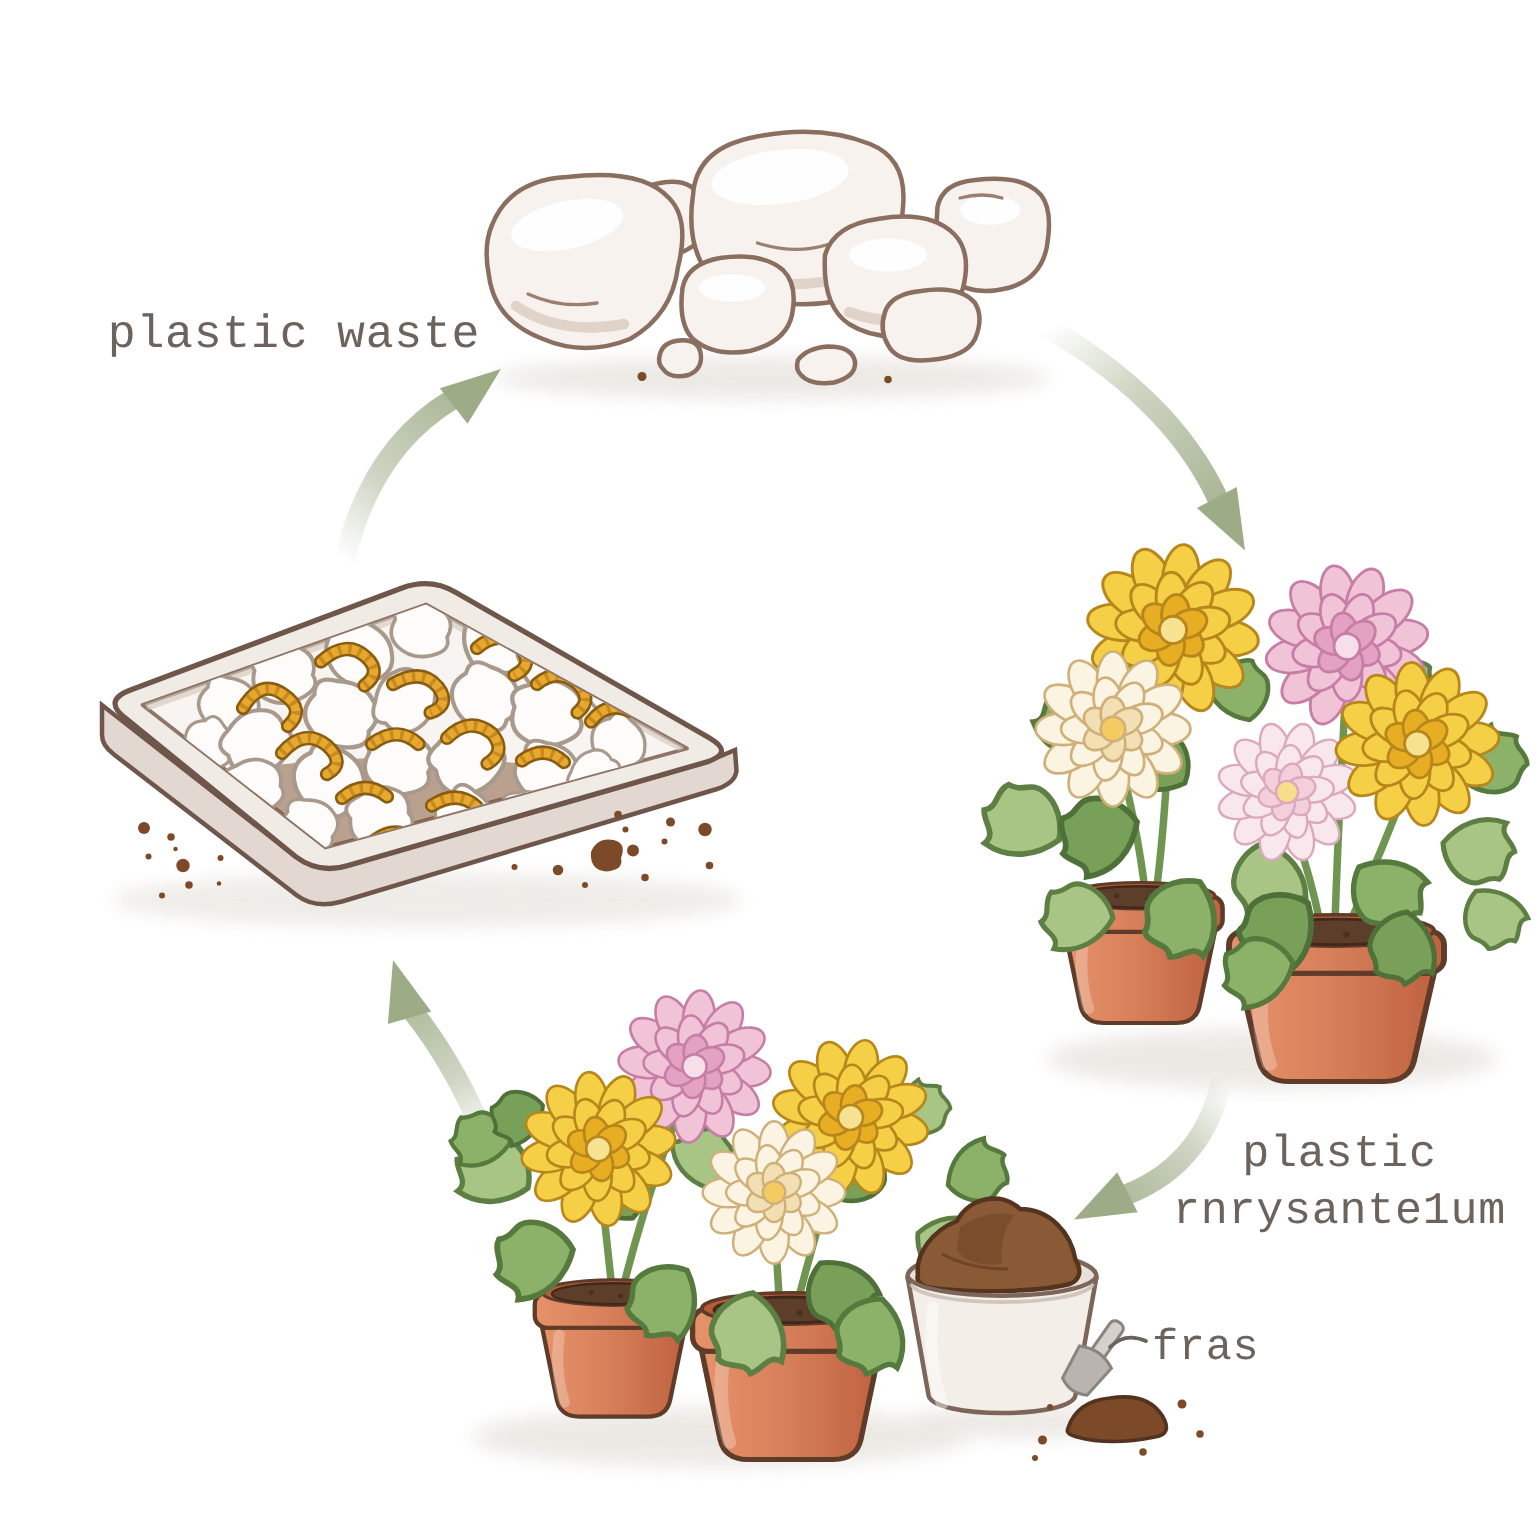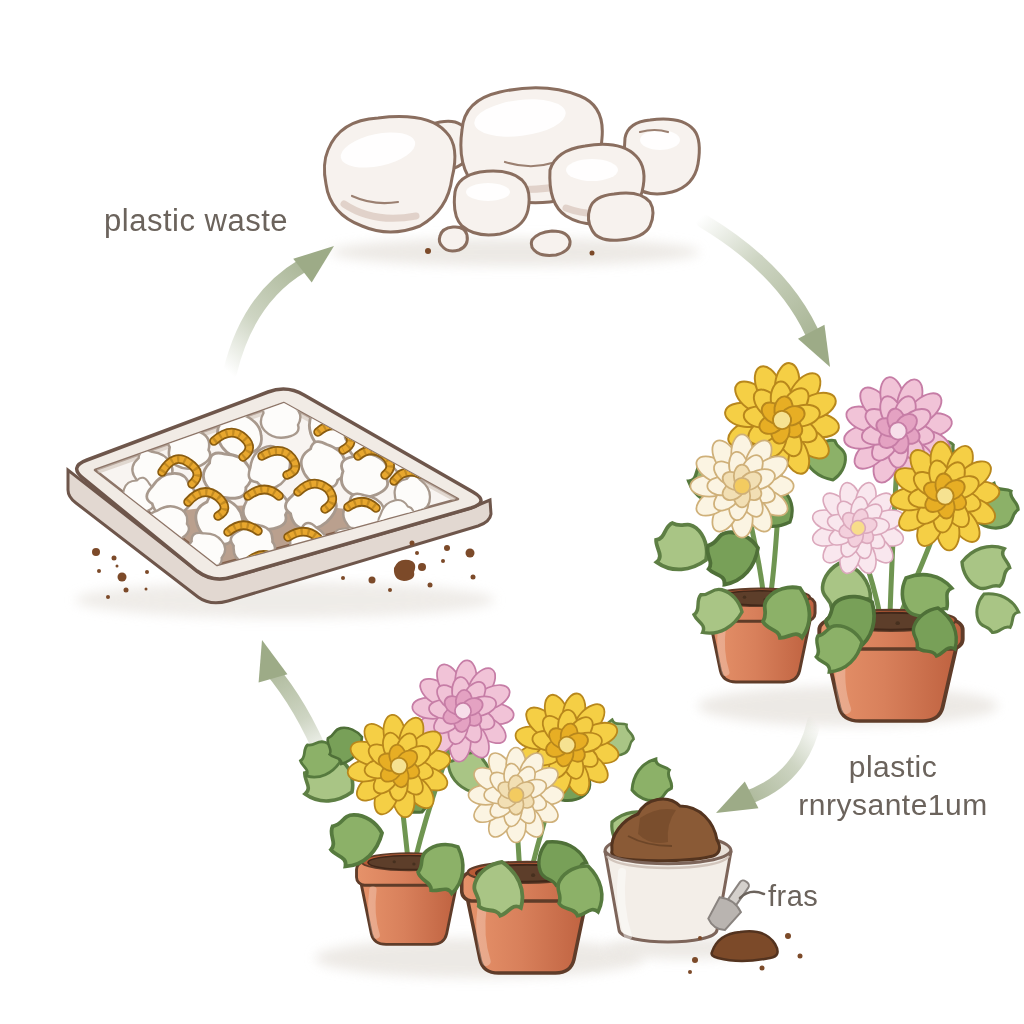--- a/index.html
+++ b/index.html
@@ -1,17 +1,17 @@
 <!DOCTYPE html>
 <html><head>
 <meta charset="utf-8">
 <style>
   html,body{margin:0;padding:0;background:#ffffff;}
   .stage{position:relative;width:1024px;height:1024px;background:#ffffff;overflow:hidden;
-         font-family:Liberation Sans, sans-serif;}
+         font-family:Liberation Mono, monospace;}
   svg{position:absolute;left:0;top:0;}
   .lbl{fill:#6b635c;letter-spacing:.5px;}
   .arrow-body{fill:none;stroke-width:14;stroke-linecap:round;}
   .rock{fill:#f7f2ee;stroke:#8a6e5f;stroke-width:3;stroke-linejoin:round;}
   .rock-shade{fill:none;stroke:#ddcdc3;stroke-width:7;stroke-linecap:round;opacity:.85;}
   .rock-hi{fill:#ffffff;opacity:.9;}
   .rock-crease{fill:none;stroke:#9b8071;stroke-width:2.2;stroke-linecap:round;}
   .chk{fill:#fdfcfa;stroke:#a8998d;stroke-width:1.6;}
   .worm-o{fill:none;stroke:#8a5c10;stroke-width:9.5;stroke-linecap:round;}
   .worm{fill:none;stroke:#e8a72e;stroke-width:6;stroke-linecap:round;}

